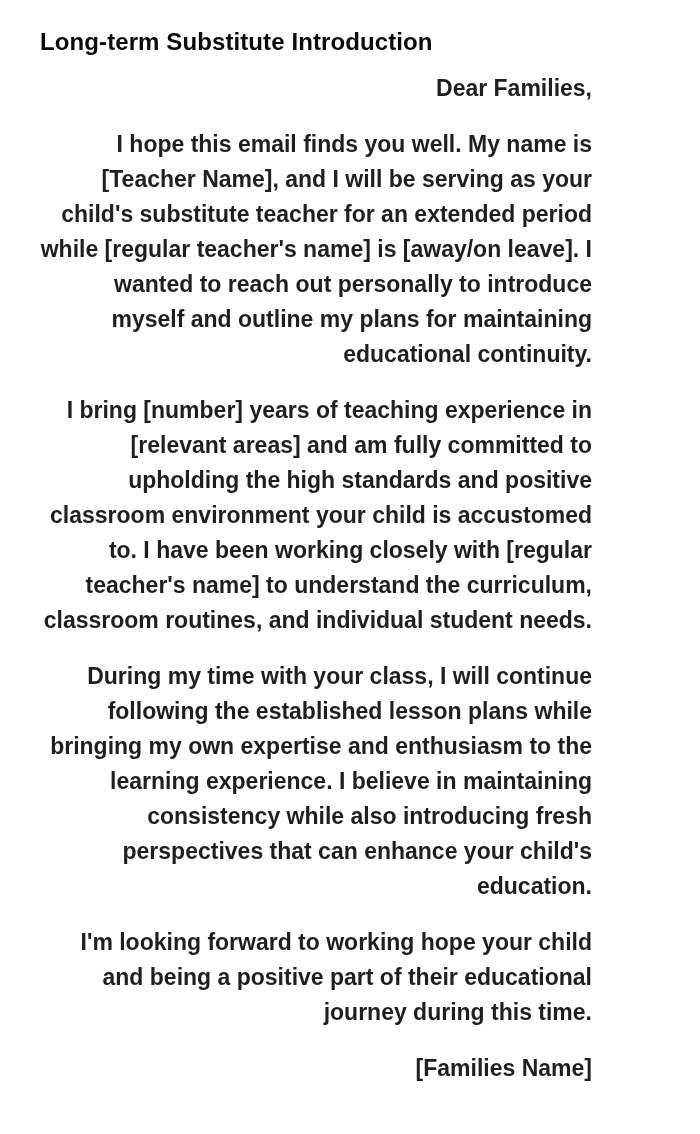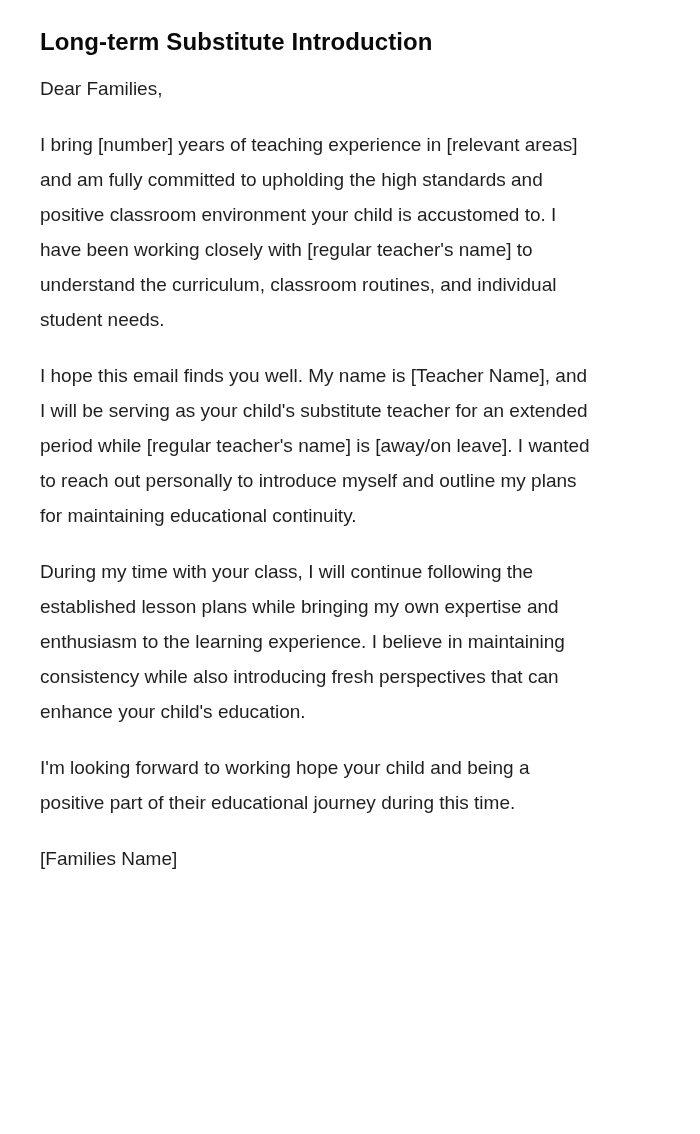--- a/index.html
+++ b/index.html
@@ -16,38 +16,39 @@
   }
   .doc-title {
     font-size: 24px;
     line-height: 30px;
     font-weight: 700;
     color: var(--title-color, #0a0a0a);
     letter-spacing: 0.1px;
     margin-bottom: 14px;
   }
   .salutation, .para, .closing, .signature {
-    font-size: 19px;
+    font-size: 23px;
     line-height: 35px;
-    font-weight: 400;
+    font-weight: 700;
     color: var(--body-color, #1f1f1f);
     max-width: 620px;
     margin-bottom: 21px;
+    text-align: right;
   }
 </style>
 </head>
 <body>
 
 <div class="page">
   <h1 class="doc-title">Long-term Substitute Introduction</h1>
 
   <p class="salutation">Dear Families,</p>
 
   <div>
+    <p class="para">I hope this email finds you well. My name is [Teacher Name], and I will be serving as your child's substitute teacher for an extended period while [regular teacher's name] is [away/on leave]. I wanted to reach out personally to introduce myself and outline my plans for maintaining educational continuity.</p>
     <p class="para">I bring [number] years of teaching experience in [relevant areas] and am fully committed to upholding the high standards and positive classroom environment your child is accustomed to. I have been working closely with [regular teacher's name] to understand the curriculum, classroom routines, and individual student needs.</p>
-    <p class="para">I hope this email finds you well. My name is [Teacher Name], and I will be serving as your child's substitute teacher for an extended period while [regular teacher's name] is [away/on leave]. I wanted to reach out personally to introduce myself and outline my plans for maintaining educational continuity.</p>
     <p class="para">During my time with your class, I will continue following the established lesson plans while bringing my own expertise and enthusiasm to the learning experience. I believe in maintaining consistency while also introducing fresh perspectives that can enhance your child's education.</p>
     <p class="para">I'm looking forward to working hope your child and being a positive part of their educational journey during this time.</p>
   </div>
 
 
   <p class="signature">[Families Name]</p>
 </div>
 
 </body></html>

